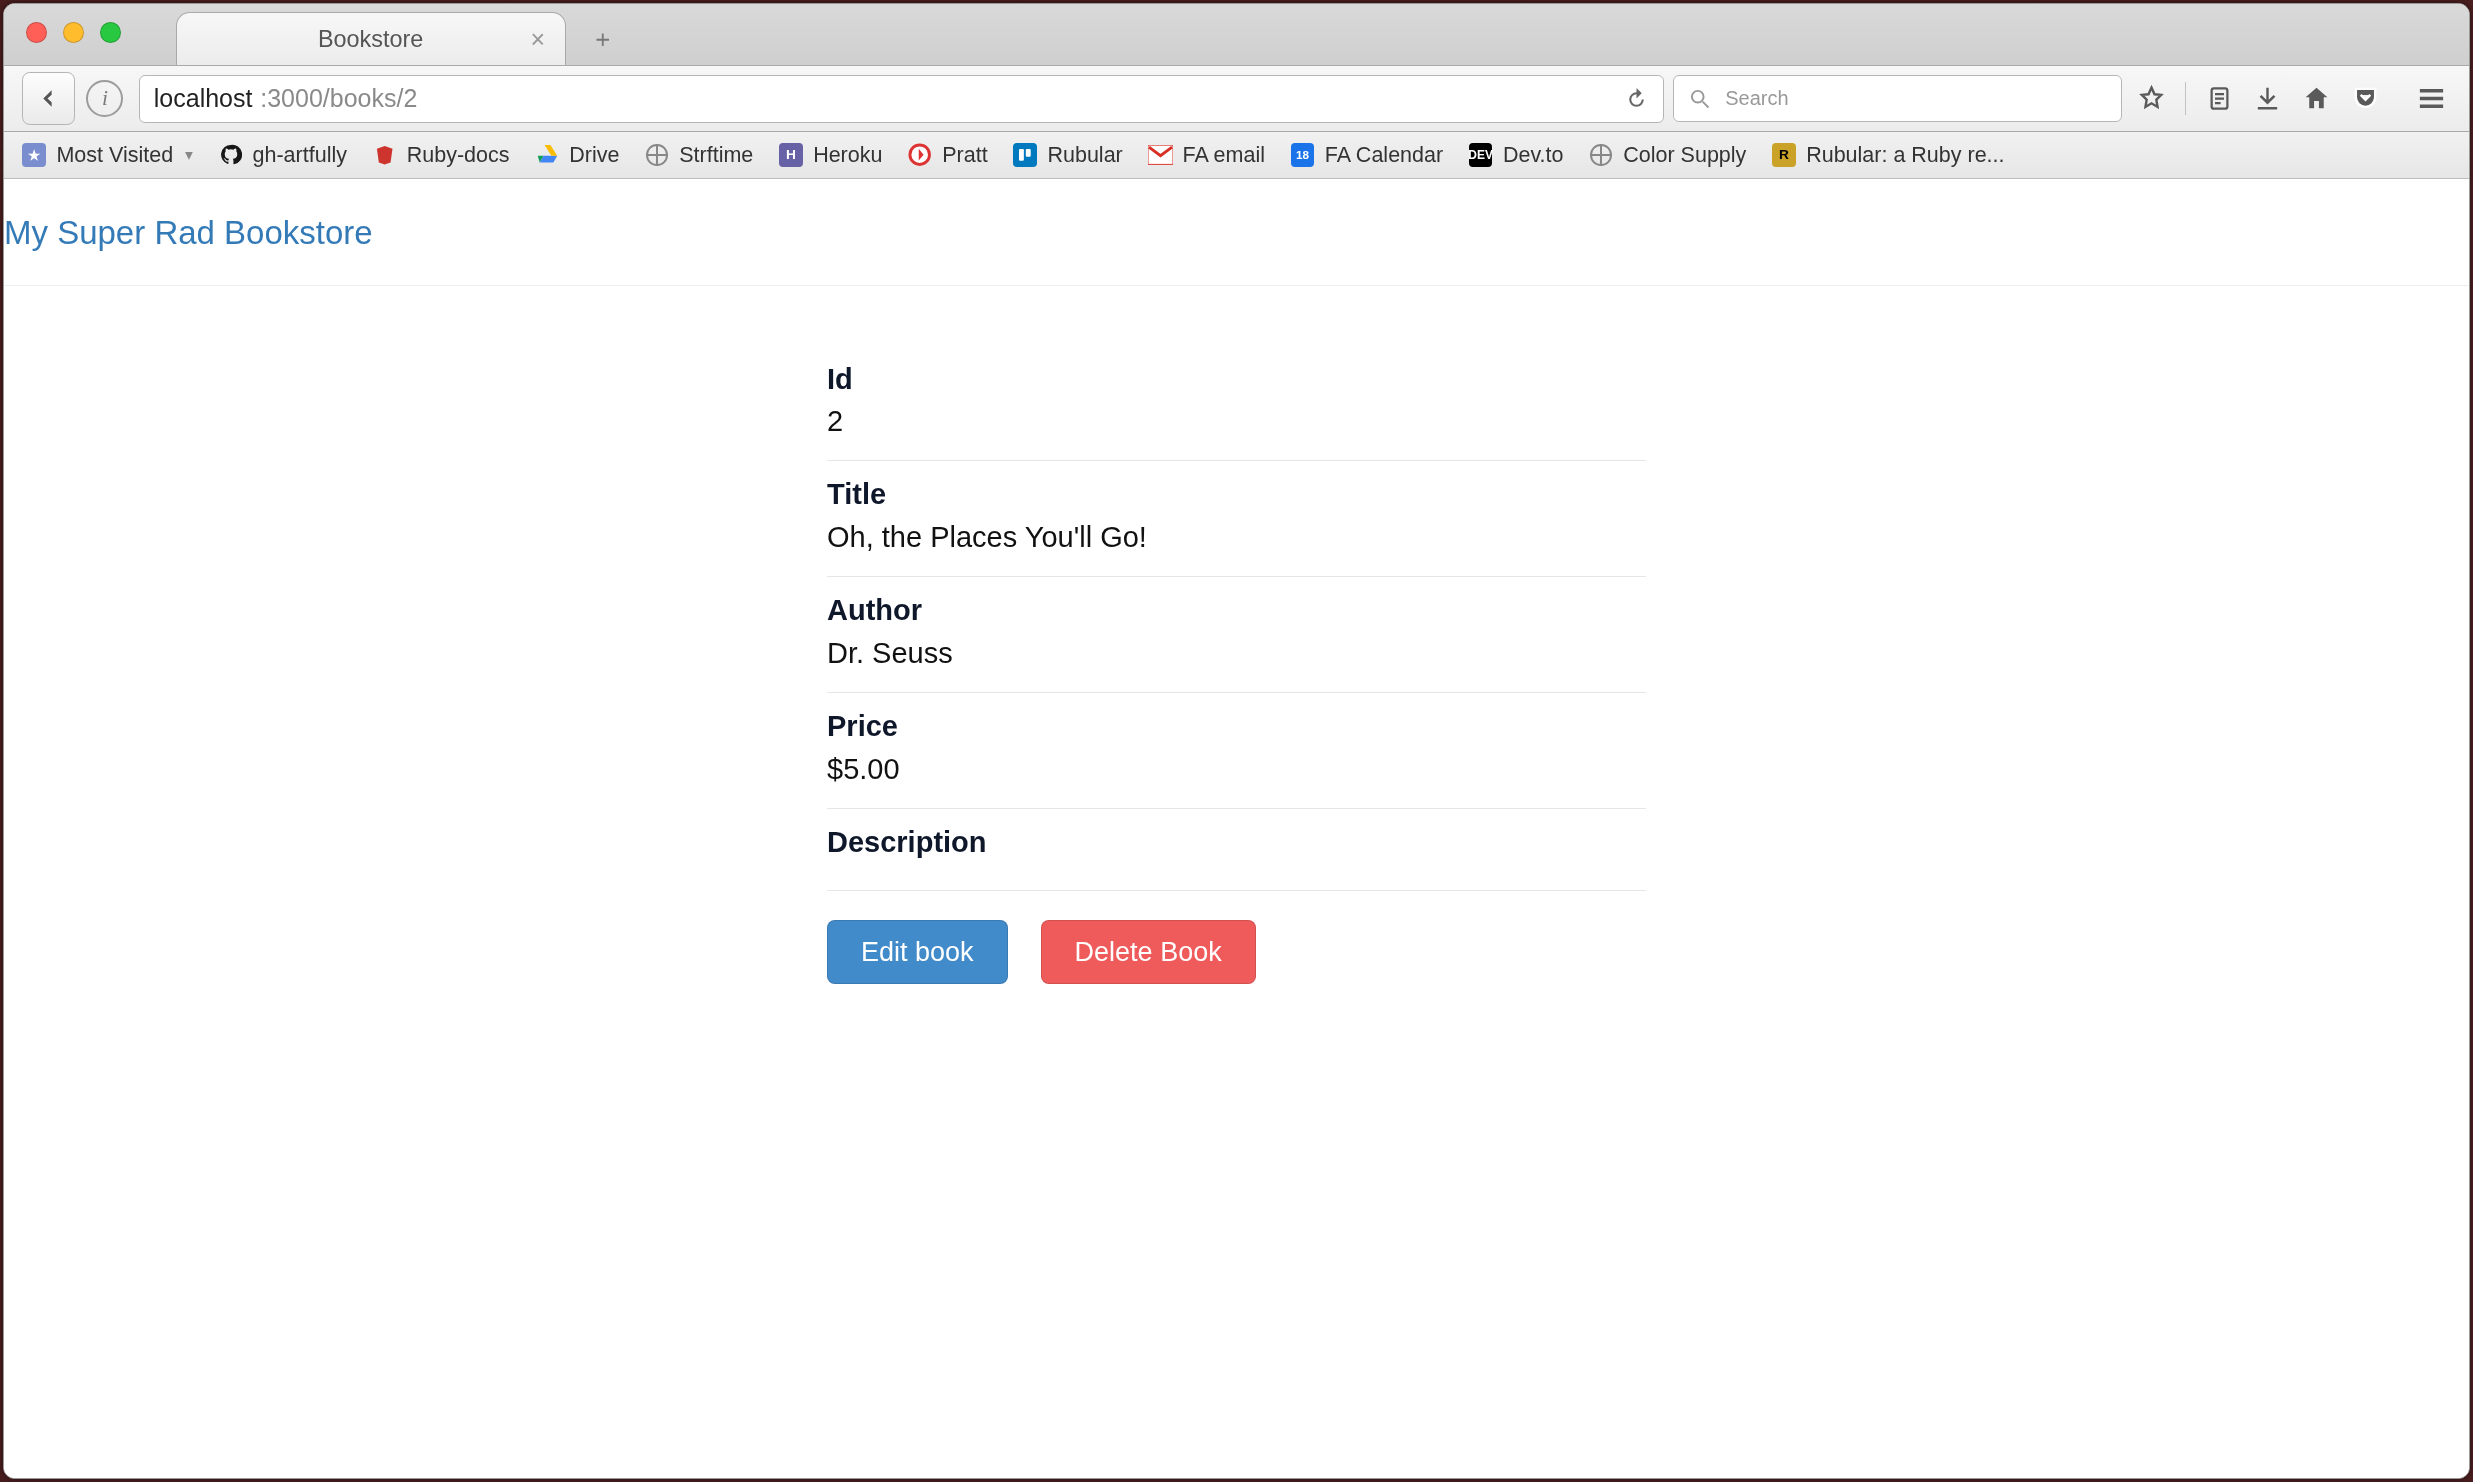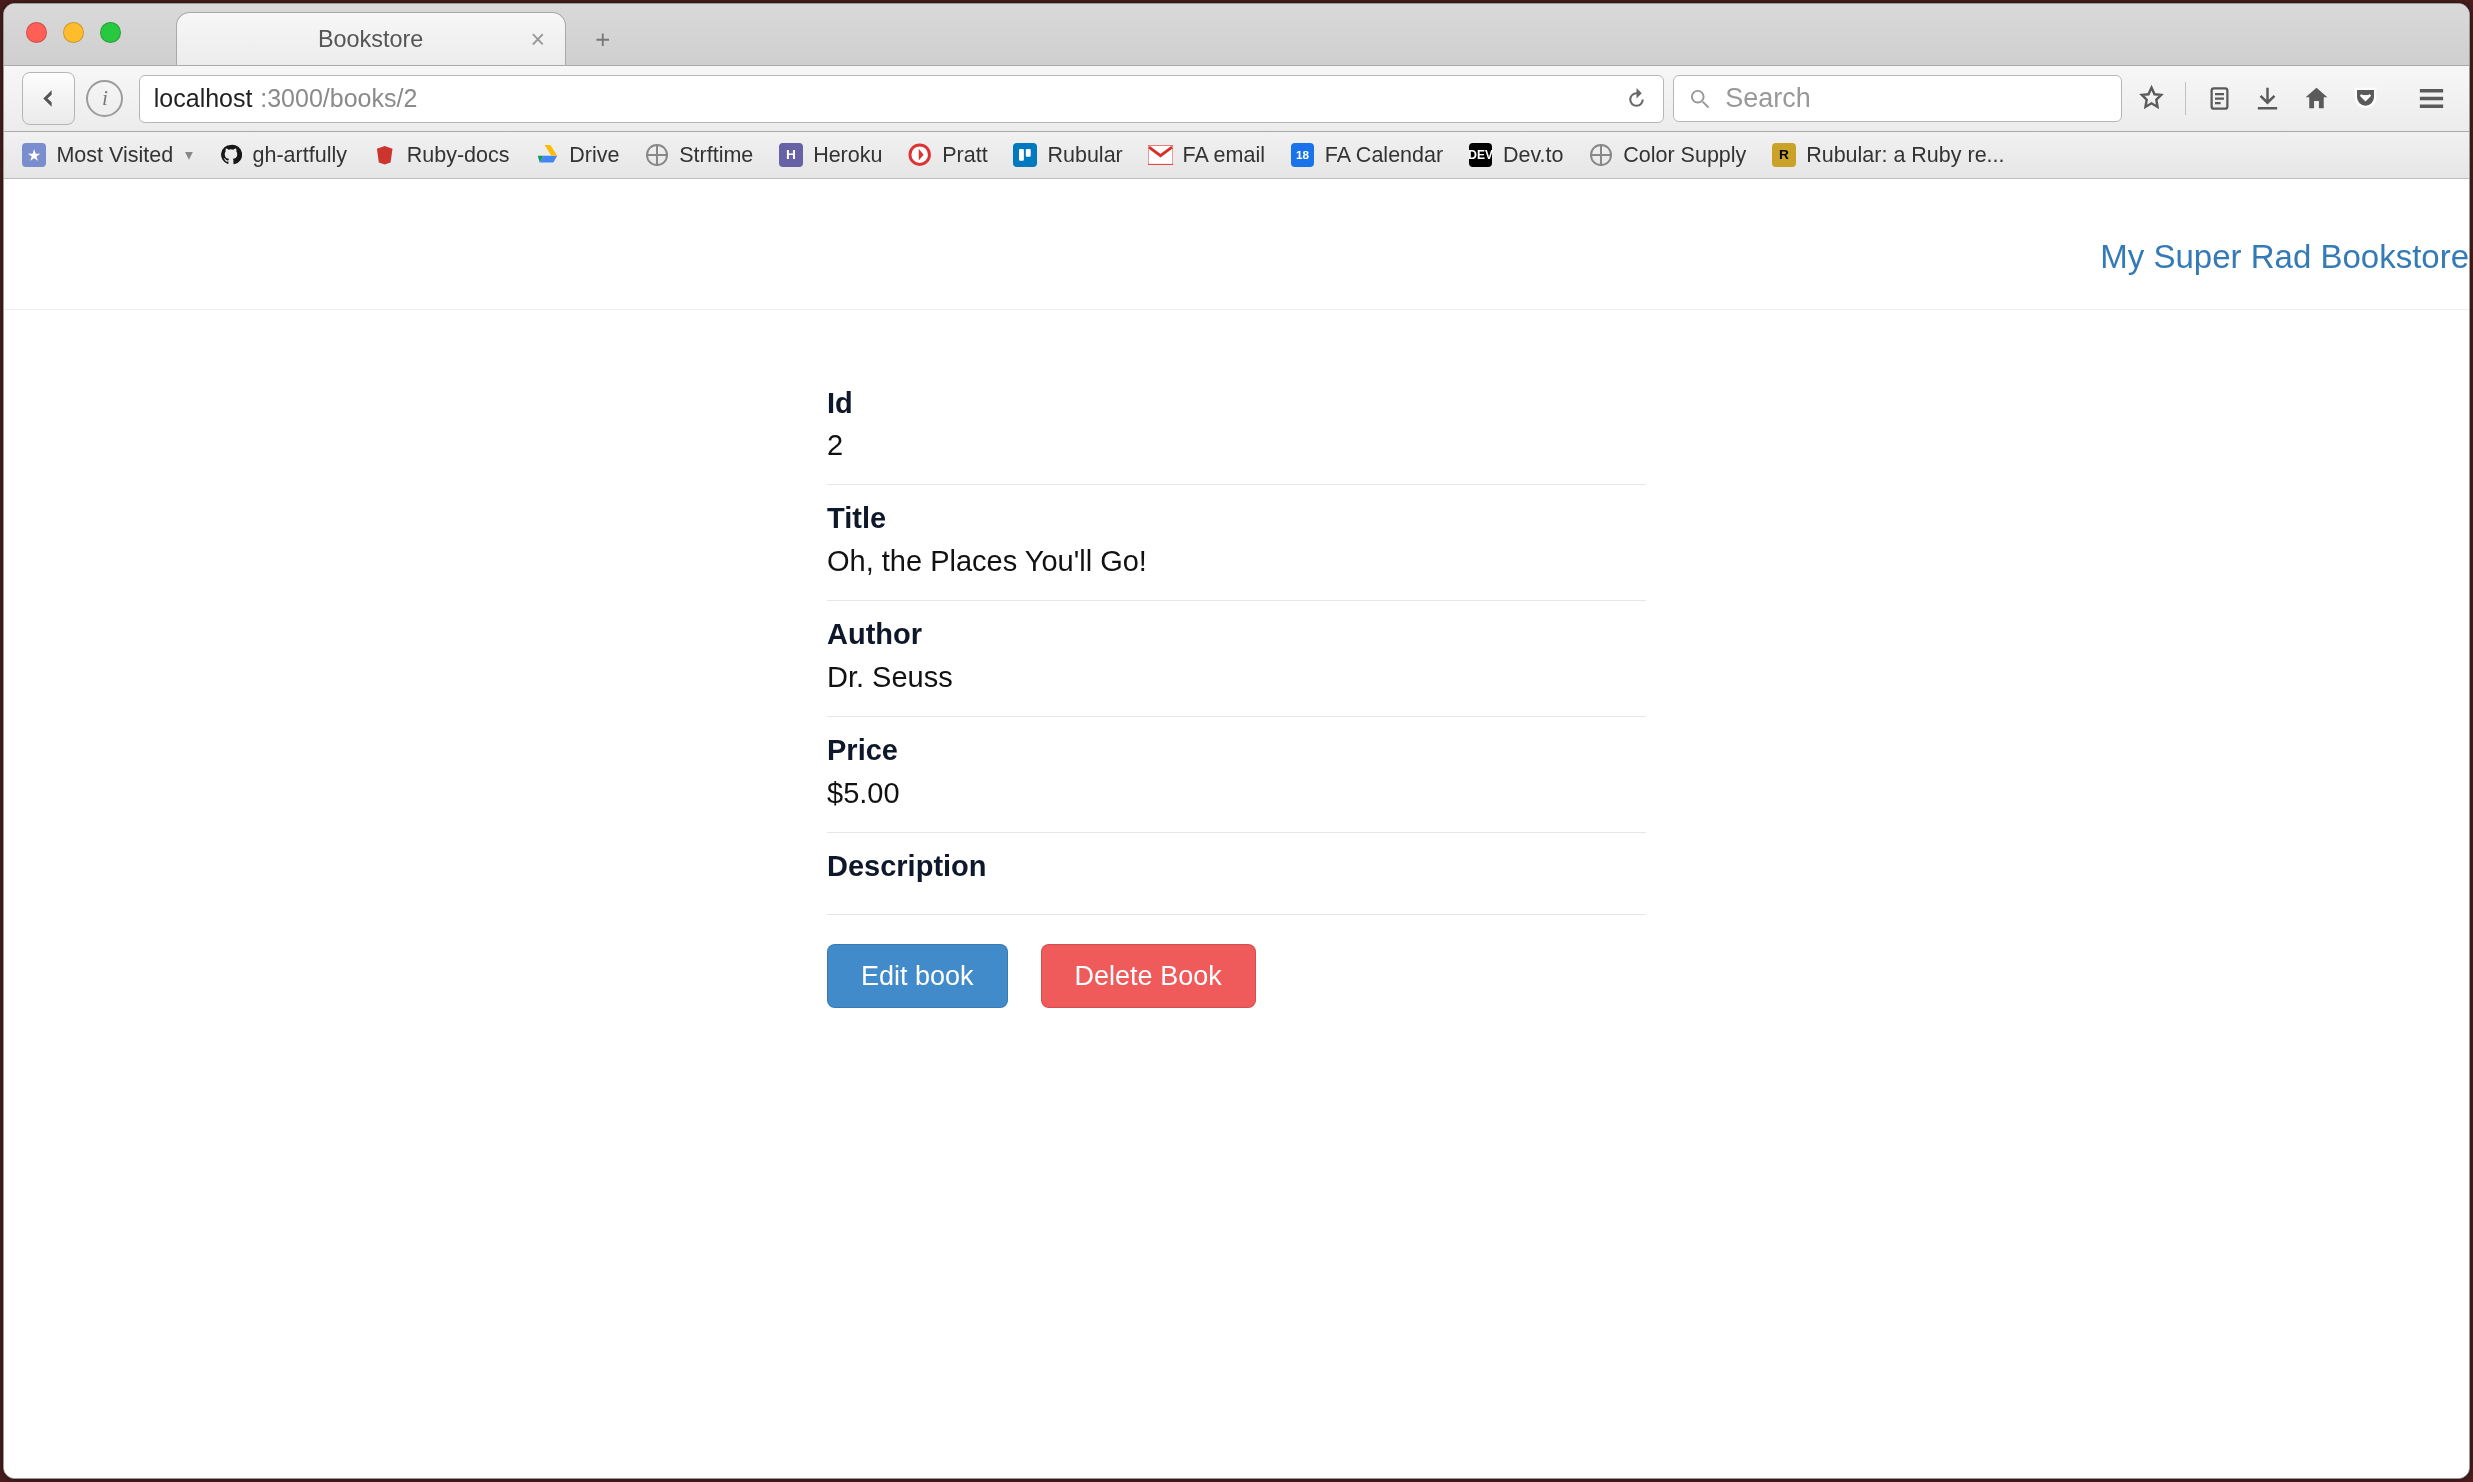--- a/index.html
+++ b/index.html
@@ -122,21 +122,21 @@
     color:#333;
     gap:7.8px;
   }
   .urlbar .host { color:#222; }
   .urlbar .path { color:#8a8a8a; }
   .urlbar .reload { margin-left:auto; color:#666; }
   .searchbar {
     width: 449px; height:47px;
     background:#fff; border:1px solid #b5b5b5; border-radius:5.9px;
     display:flex; align-items:center; padding:0 13.7px; gap:13.7px;
-    color:#999; font-size:27px;
+    color:#999; font-size:20px;
   }
   .tool-icon {
     width:39px; height:39px; display:flex; align-items:center; justify-content:center;
     color:#5a5a5a;
   }
   .tool-sep {
     width:1px; height:33px; background:#c2c2c2; margin:0 3.9px;
   }
 
   
@@ -162,24 +162,23 @@
   .globe::before{content:"";position:absolute;left:50%;top:-2px;bottom:-2px;width:2px;background:#888;transform:translateX(-50%);}
   .globe::after{content:"";position:absolute;top:50%;left:-2px;right:-2px;height:2px;background:#888;transform:translateY(-50%);}
 
   
   .page {
     flex:1;
     background:#fff;
     overflow:auto;
   }
   .site-header {
-    text-align:right;
+    text-align:left;
     padding: 35px 0 33px;
     border-bottom: 1px solid #eee;
-    margin-top: 24px;
   }
   .site-header a {
     color:#337ab7;
     font-size: 33px;
     text-decoration:none;
   }
   .container {
     width: 819px;
     margin: 59px auto 0;
   }

